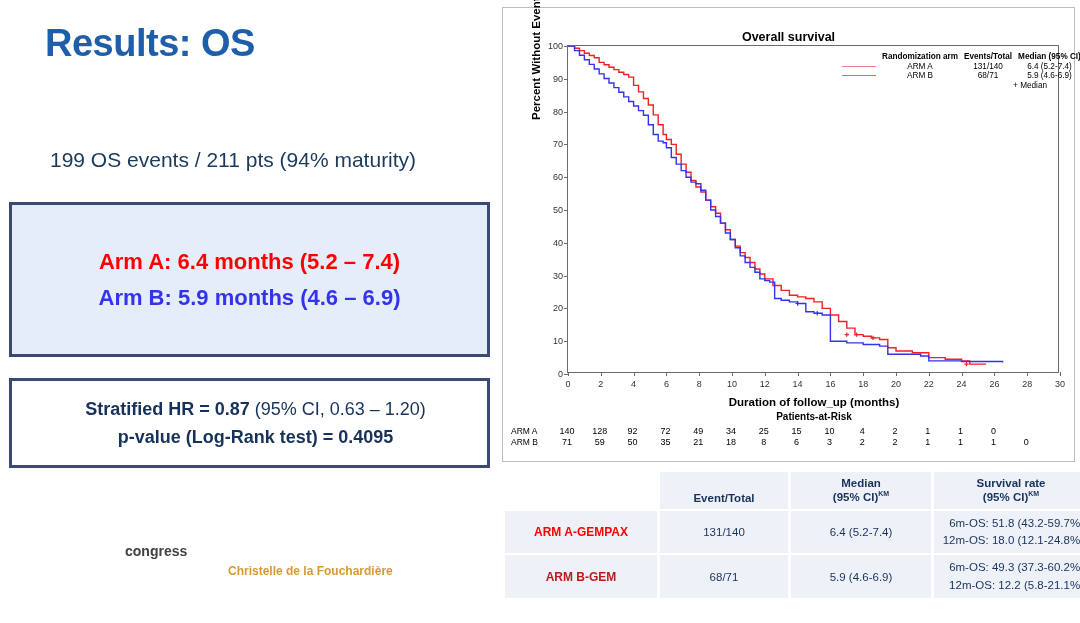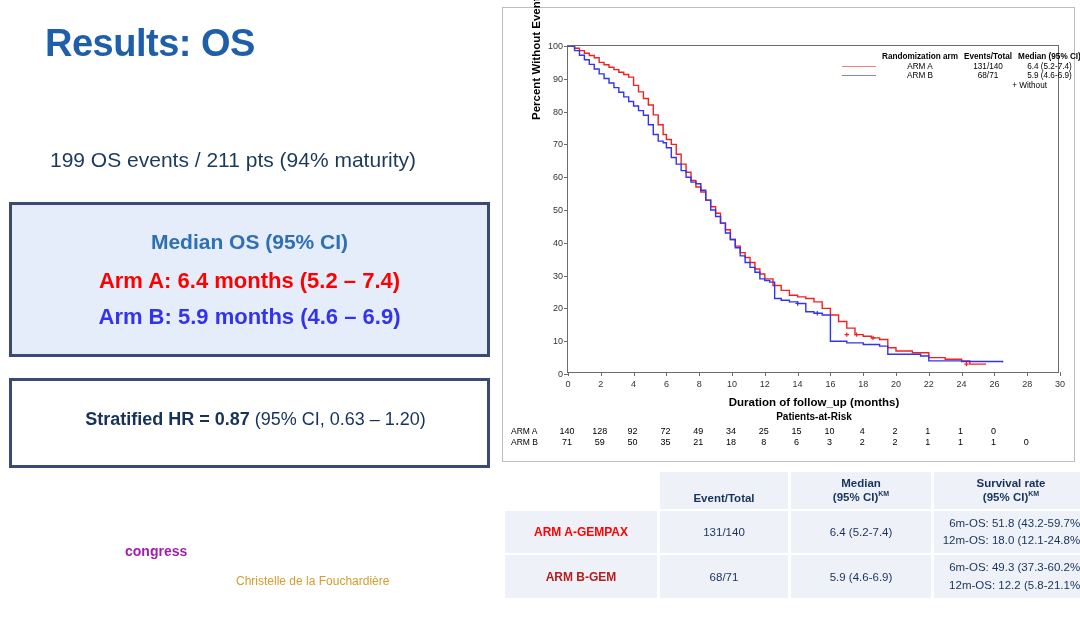--- a/index.html
+++ b/index.html
@@ -50,25 +50,25 @@
   .esmo-letter{
     width:21px;height:29px;color:#ffffff;font-size:22px;font-weight:bold;
     display:flex;align-items:center;justify-content:center;font-family:"Liberation Sans",sans-serif;
   }
   #e-l{background:#1d5e1d;}
   #s-l{background:#9b1f5e;}
   #m-l{background:#6f8f1c;}
   #o-l{background:#12305c;}
   #congress-word{
     position:absolute;left:125px;top:3px;
-    font-size:14px;font-weight:bold;color:#a21caf;
+    font-size:14px;font-weight:bold;color:#404040;
   }
   #presenter{
-    position:absolute;left:228px;top:34px;
-    font-size:12px;font-weight:normal;color:#d79b2b;margin-left:8px;
+    position:absolute;left:228px;top:24px;
+    font-size:12px;font-weight:bold;color:#d79b2b;
   }
 
   
   #chart-panel{
     position:absolute;left:502px;top:7px;width:573px;height:455px;
     box-sizing:border-box;border:1px solid #bdbdbd;background:#ffffff;
   }
   #chart-title{
     position:absolute;left:0;right:0;top:22px;text-align:center;
     font-size:12.5px;font-weight:bold;color:#000;
@@ -138,37 +138,38 @@
   .sr b{font-weight:normal;}
   sup{font-size:7px;font-weight:bold;}
 </style>
 </head>
 <body>
 
 <div id="slide-title">Results: OS</div>
 <div id="events-line">199 OS events / 211 pts (94% maturity)</div>
 
 <div class="panel" id="median-panel">
-  <div class="row" id="median-head">Median OS (95% CI)</div>
   <div class="row" id="arm-a-median">Arm A: 6.4 months (5.2 – 7.4)</div>
   <div class="row" id="arm-b-median">Arm B: 5.9 months (4.6 – 6.9)</div>
 </div>
 
 <div class="panel" id="hr-panel">
   <div id="hr-line">
     <b>Stratified HR = 0.87 </b><span>(95% CI, 0.63 – 1.20)</span>
   </div>
+  <div id="pvalue-line">p-value (Log-Rank test) = 0.4095</div>
 </div>
 
 <div id="footer">
   <div id="congress-word">congress</div>
   <div id="presenter">Christelle de la Fouchardière</div>
 </div>
 
 <div id="chart-panel">
+  <div id="chart-title">Overall survival</div>
 
   <div id="plotbox">
     <div id="ylabel">Percent Without Event</div>
     <div id="yticks-host">
         <div class="ytick" style="top: 328px;">0</div>
         <div class="ytickmark" style="top: 328px;"></div>
         <div class="ytick" style="top: 295.2px;">10</div>
         <div class="ytickmark" style="top: 295.2px;"></div>
         <div class="ytick" style="top: 262.4px;">20</div>
         <div class="ytickmark" style="top: 262.4px;"></div>
@@ -259,21 +260,21 @@
           <tr>
             <td class="lg-swatch">
               <span class="lg-line" style="border-top-color: rgb(128, 128, 232);"></span>
             </td>
             <td>ARM B</td>
             <td>68/71</td>
             <td>5.9 (4.6-6.9)</td>
           </tr>
         </tbody>
     </table>
-    <div id="censor-note">+  Without</div>
+    <div id="censor-note">+  Median</div>
   </div>
 
   <div id="risk-table">
       <div class="risk-row">
         <span class="risk-name">ARM A</span>
         <span class="risk-val" style="left: 64px;">140</span>
         <span class="risk-val" style="left: 96.8px;">128</span>
         <span class="risk-val" style="left: 129.6px;">92</span>
         <span class="risk-val" style="left: 162.4px;">72</span>
         <span class="risk-val" style="left: 195.2px;">49</span>

